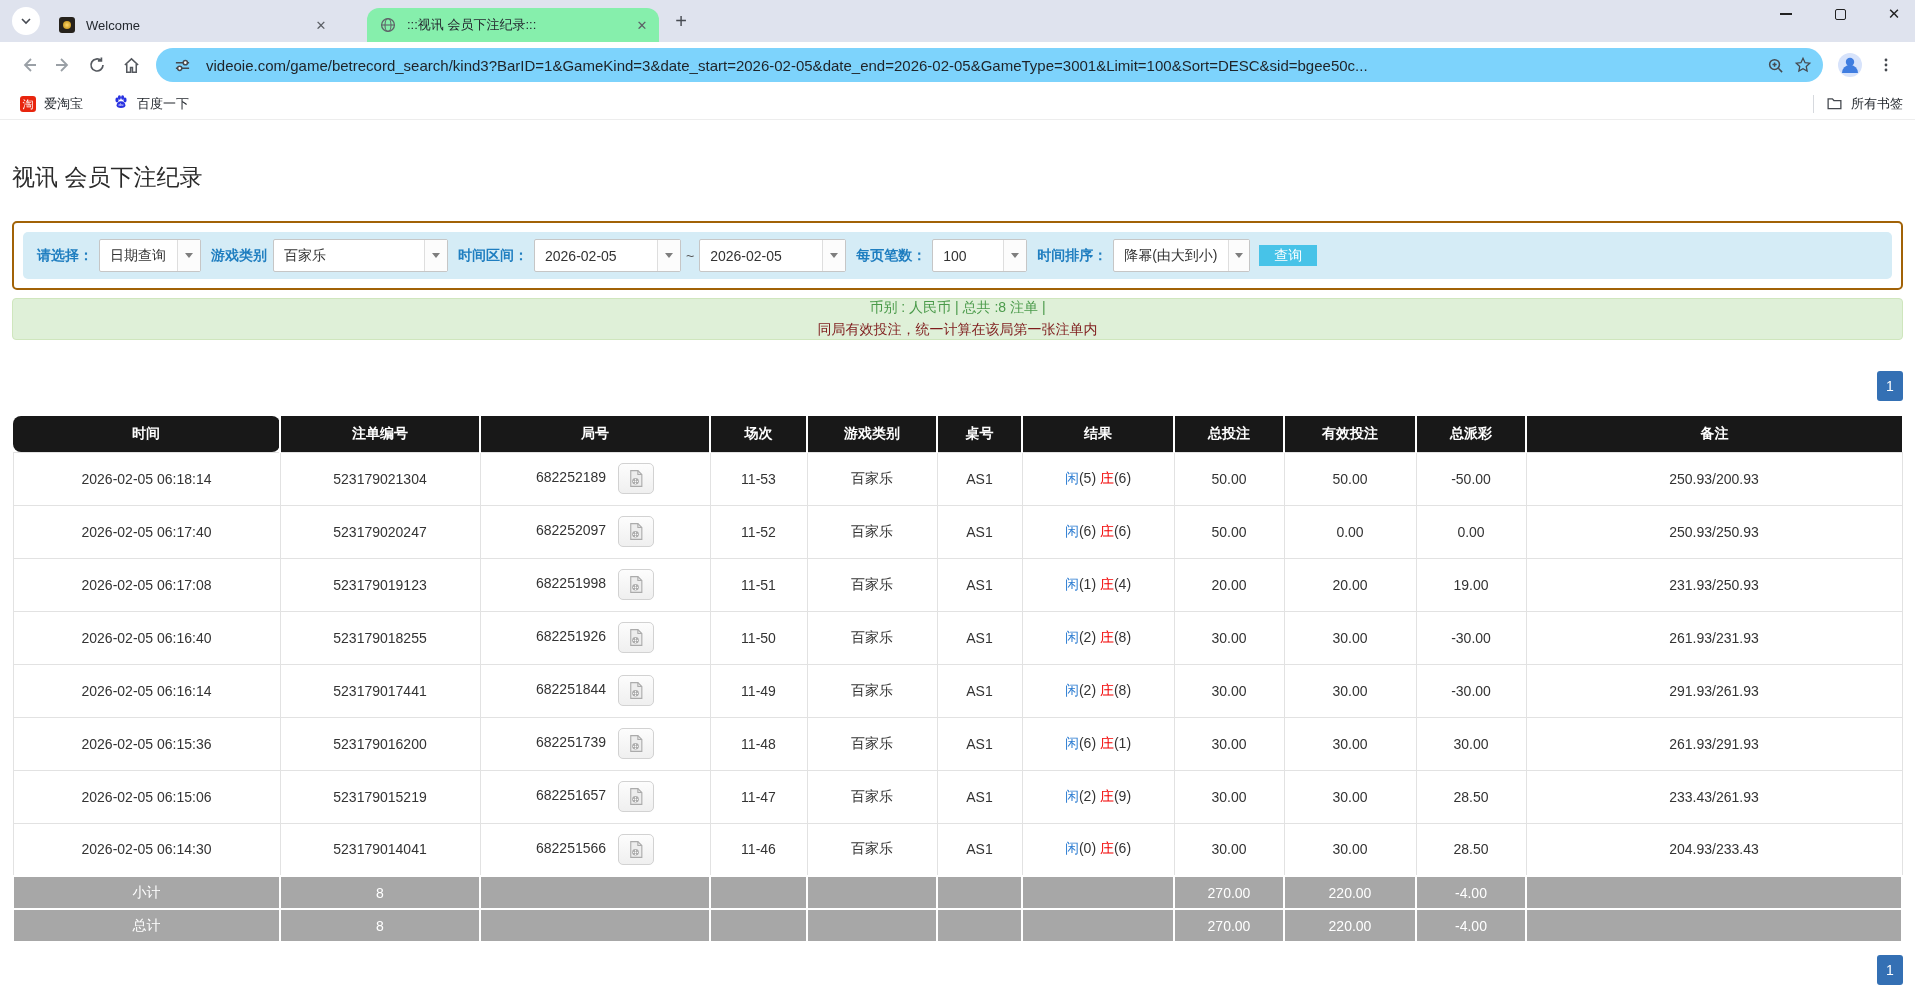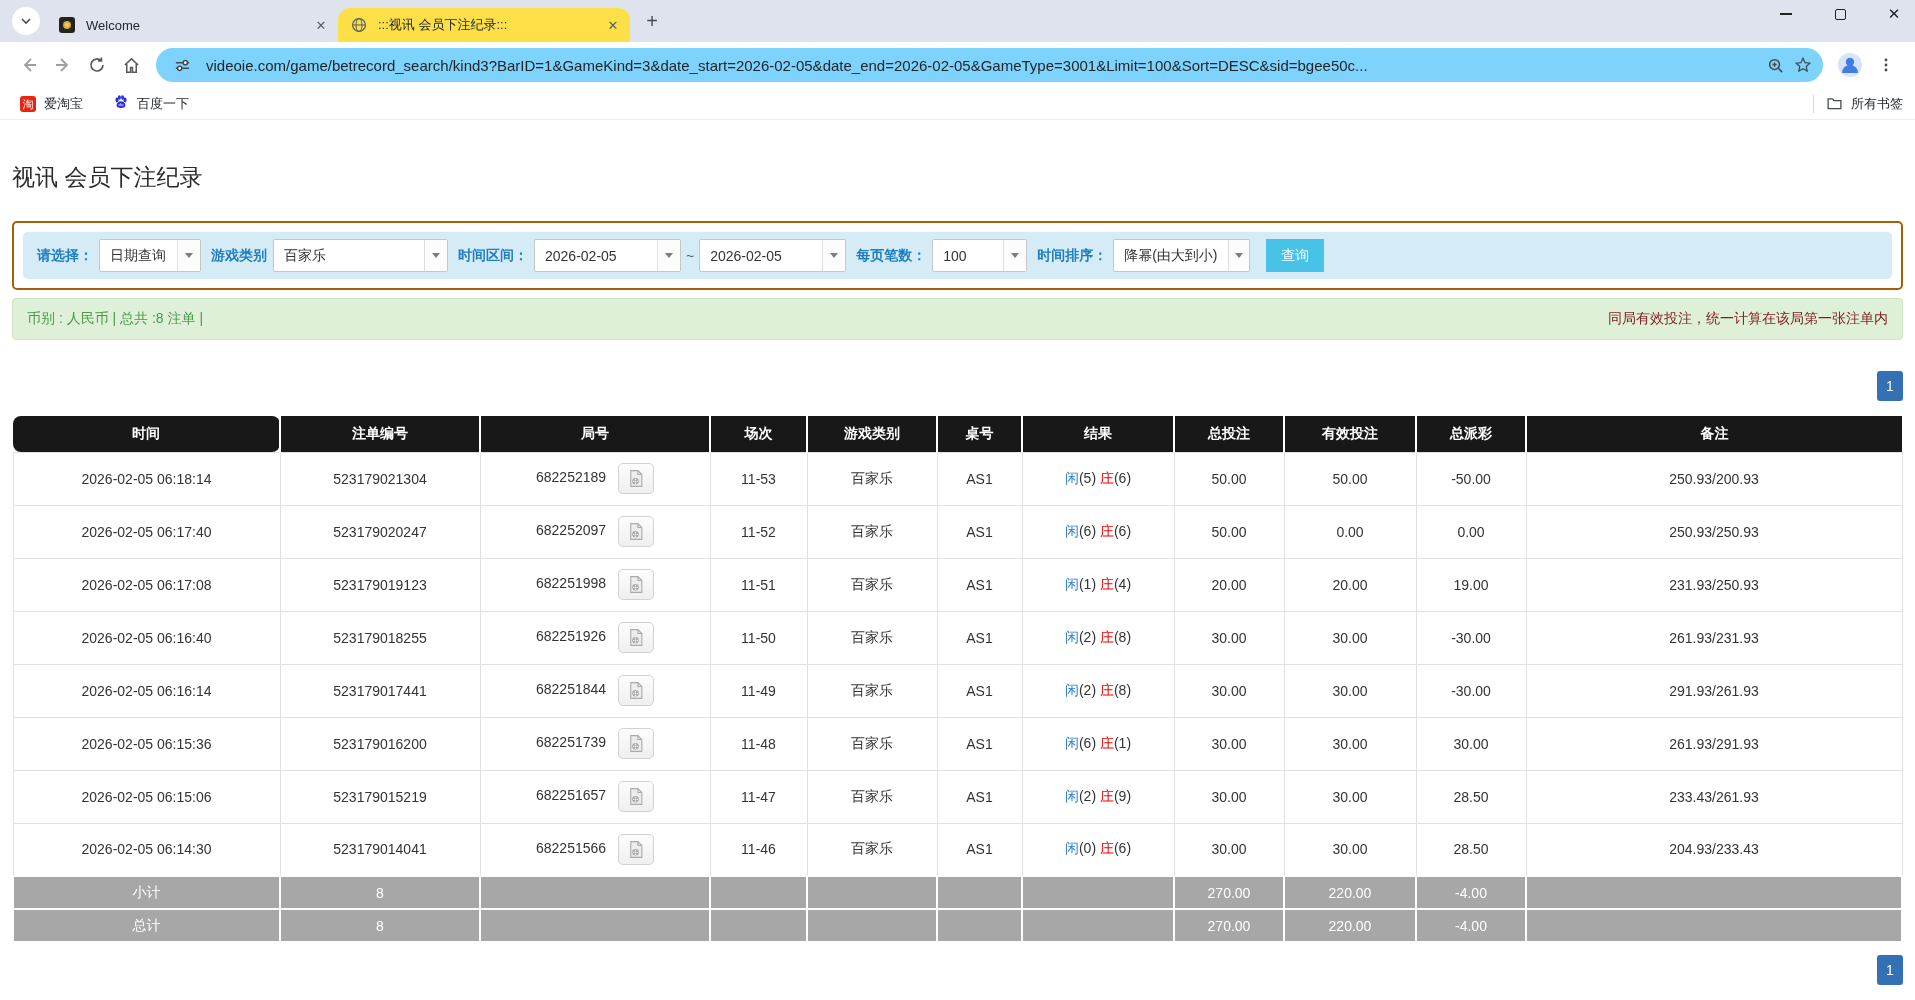--- a/index.html
+++ b/index.html
@@ -4,21 +4,21 @@
 <style>
   * { margin:0; padding:0; box-sizing:border-box; }
   html,body { width:1915px; height:1000px; overflow:hidden; }
   body { font-family:"Liberation Sans","DejaVu Sans",sans-serif; background:#fff; color:#333; }
   .screen { position:relative; width:1915px; height:1000px; }
 
   
   .tabstrip { height:42px; background:#dfe3ee; display:flex; align-items:flex-end; padding-left:10px; position:relative; }
   .tab-search { width:28px; height:28px; margin:0 6px 7px 2px; border-radius:50%; background:#fff; display:flex; align-items:center; justify-content:center; color:#474b52; }
   .tab { height:34px; width:292px; display:flex; align-items:center; padding:0 8px 0 12px; border-radius:12px 12px 0 0; }
-  .tab.active { background:#fde047; }
+  .tab.active { background:#86efac;margin-left:29px; }
   .tab .fav { width:18px; height:18px; margin-right:10px; flex:none; display:flex; align-items:center; justify-content:center; }
   .tab .ttl { flex:1; font-size:13px; color:#24292f; white-space:nowrap; overflow:hidden; }
   .tab .tclose { width:18px; height:18px; flex:none; border-radius:50%; display:flex; align-items:center; justify-content:center; color:#5c6066; font-size:13px; cursor:default; }
   .fav-welcome { width:16px; height:16px; border-radius:3px; background:#26221c; display:flex; align-items:center; justify-content:center; }
   .fav-welcome i { width:8px; height:8px; border-radius:50%; background:radial-gradient(#ffd76a,#b8860b); }
   .newtab { width:28px; height:28px; margin:0 0 7px 8px; display:flex; align-items:center; justify-content:center; font-size:20px; color:#474b52; border-radius:50%; }
   .wincontrols { position:absolute; right:14px; top:7px; display:flex; align-items:center; gap:40px; }
   .wc { width:14px; height:14px; display:flex; align-items:center; justify-content:center; color:#222; }
   .wc-min i { width:12px; height:1.5px; background:#222; display:block; }
   .wc-max i { width:11px; height:11px; border:1.5px solid #222; border-radius:2px; display:block; }
@@ -44,23 +44,23 @@
 
   .filter-panel { margin-top:28px; border:2px solid #a16207; border-radius:5px; background:#fff; padding:9px; }
   .filter-strip { background:#d5ecf6; border-radius:5px; height:47px; display:flex; align-items:center; padding:0 12px; }
   .flabel { color:#1f7ec0; font-weight:bold; font-size:14px; margin:0 6px 0 10px; white-space:nowrap; }
   .flabel:first-child { margin-left:2px; }
   .combo { background:#fff; border:1px solid #c6c6c6; height:33px; display:inline-flex; align-items:center; border-radius:2px; flex:none; }
   .combo .val { padding:0 10px; font-size:14px; color:#333; white-space:nowrap; flex:1; }
   .combo .arrow-box { width:23px; align-self:stretch; border-left:1px solid #dedede; display:flex; align-items:center; justify-content:center; background:#fcfcfc; }
   .arr { width:0; height:0; border-left:4px solid transparent; border-right:4px solid transparent; border-top:5px solid #7e7e7e; }
   .tilde { color:#555; font-size:14px; margin:0 5px; }
-  .search-btn { background:#47c3e8; color:#fff; font-size:14px; border:none; border-radius:0; height:33px; padding:0 15px; margin-left:16px; cursor:pointer; }
-
-  .info-bar { margin-top:8px; background:#dff0d8; border:1px solid #cfe6bd; border-radius:4px; height:42px; display:flex; align-items:center; justify-content:space-between; padding:0 14px; font-size:14px; }
+  .search-btn { background:#47c3e8; color:#fff; font-size:14px; border:none; border-radius:0; height:21px; padding:0 15px; margin-left:9px; cursor:pointer; }
+
+  .info-bar { margin-top:8px; background:#dff0d8; border:1px solid #cfe6bd; border-radius:4px; height:42px; display:flex; align-items:center; justify-content:space-between; padding:0 14px; font-size:14px;flex-direction:column; }
   .info-left { color:#4a9a4a; }
   .info-right { color:#7f1d1d; }
 
   .pag-row { display:flex; justify-content:flex-end; }
   .pag-top { margin-top:31px; margin-bottom:15px; }
   .pag-bottom { margin-top:12px; }
   .pagebox { min-width:26px; height:30px; background:#3470b4; color:#fff; display:flex; align-items:center; justify-content:center; font-size:14px; border-radius:3px; padding:0 9px; cursor:pointer; }
 
   table.data { width:100%; border-collapse:collapse; table-layout:fixed; }
   table.data th { background:#181818; color:#fff; font-size:14px; font-weight:bold; height:36px; text-align:center; border-left:2px solid #fff; }

